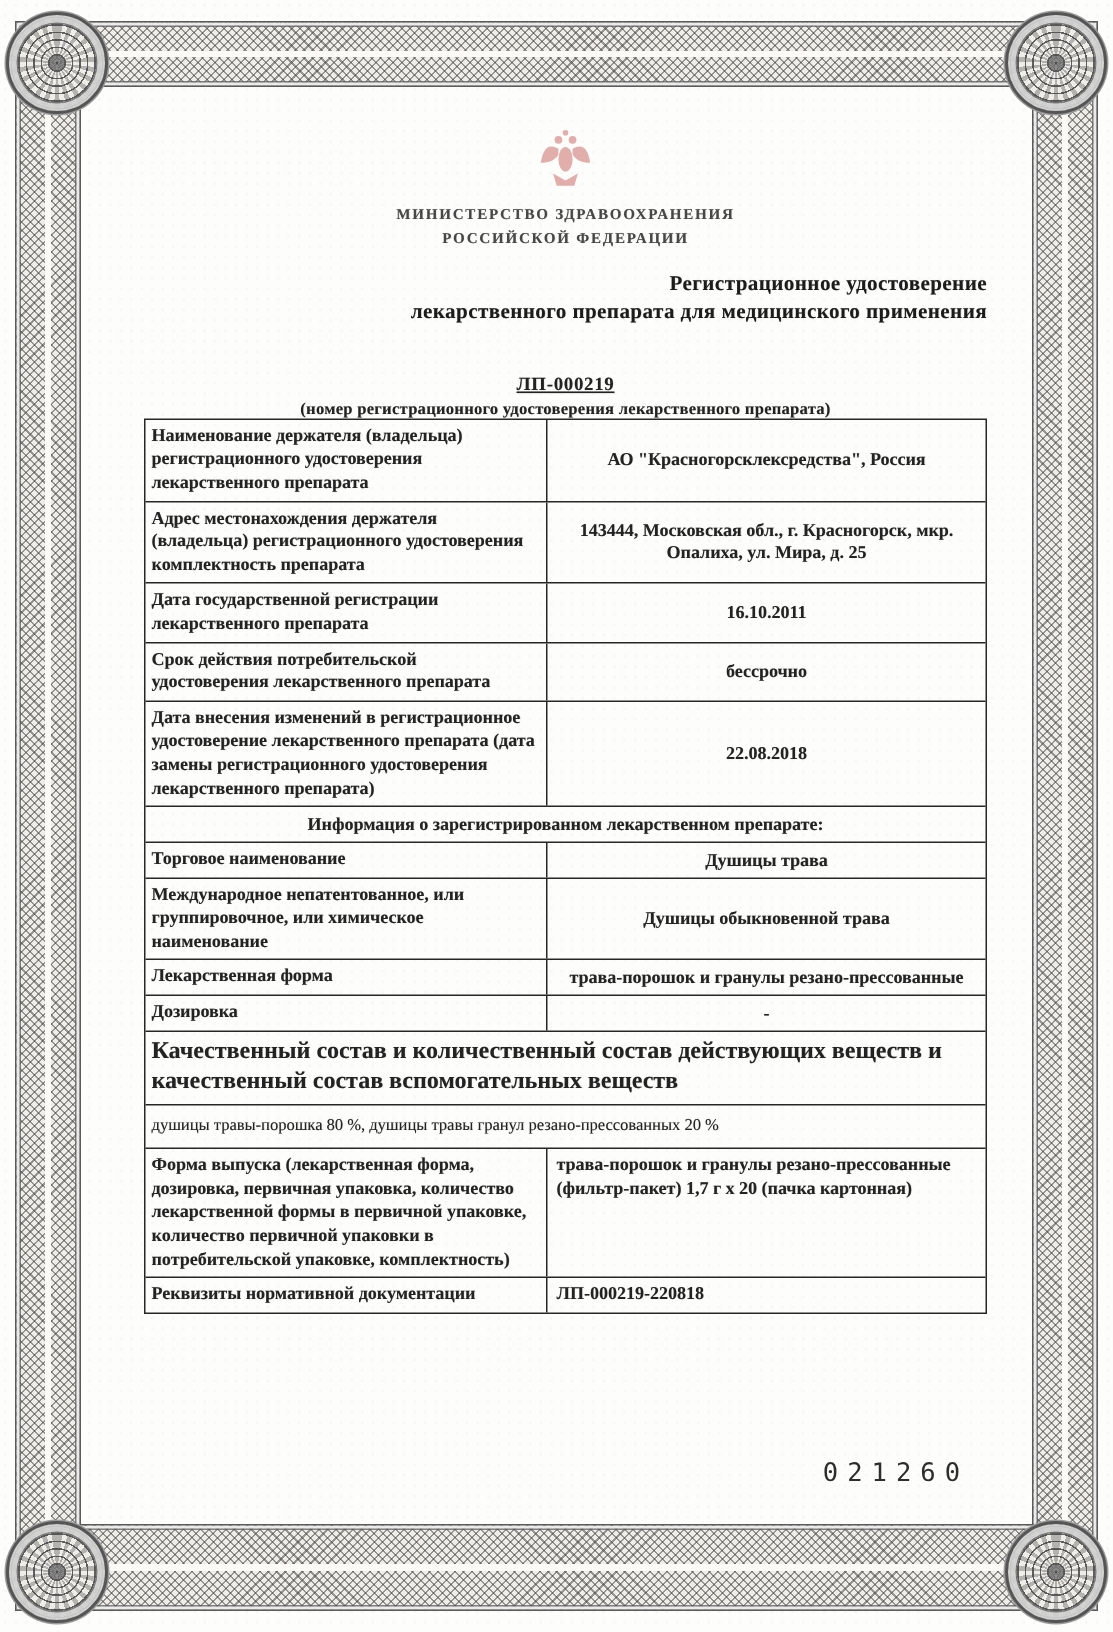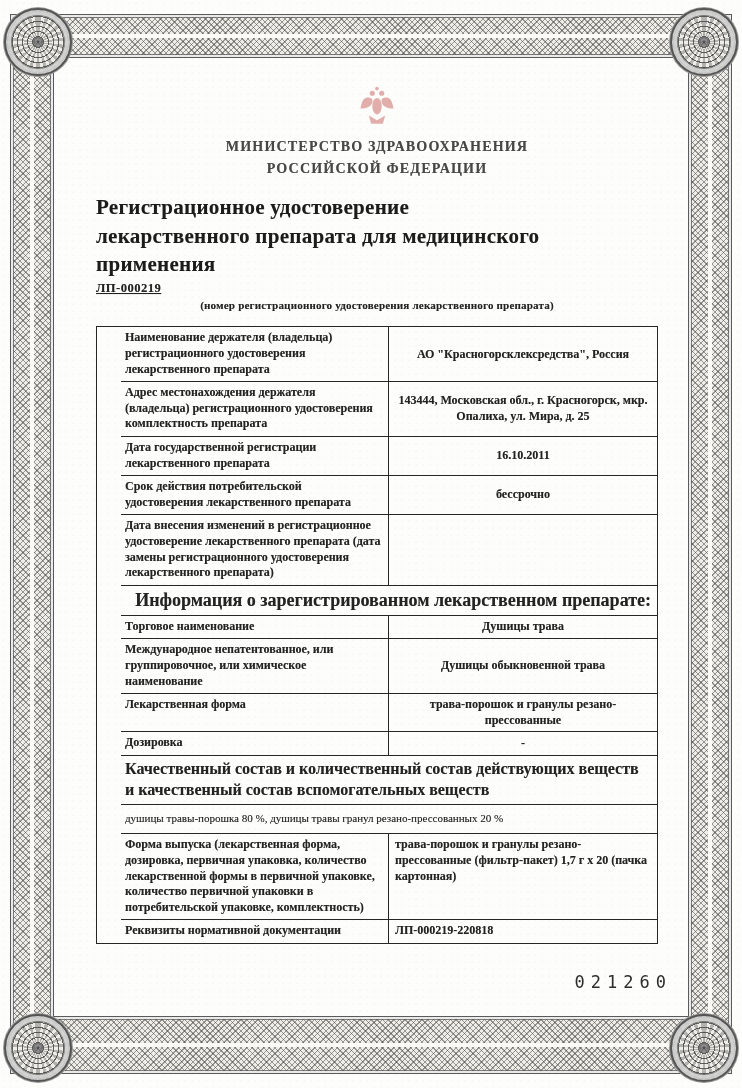--- a/index.html
+++ b/index.html
@@ -59,71 +59,71 @@
   
   .content {
     position:absolute;
     left:96px; top:82px;
     width:562px;
     text-shadow: 0.2px 0.2px 0.5px rgba(45,45,45,0.4);
   }
   .coat { width:40px; height:46px; margin:0 auto 8px auto; opacity:0.85; }
   .ministry {
     text-align:center;
-    font-size:14px; font-weight:bold;
+    font-size:10px; font-weight:bold;
     letter-spacing:1.2px;
     color:#474747;
     line-height:1.55;
   }
   .doc-title {
     margin-top:14px;
-    text-align:left;
-    font-size:21px; font-weight:bold;
+    text-align:right;
+    font-size:14px; font-weight:bold;
     letter-spacing:0.3px;
     line-height:1.35;
     color:#1c1c1c;
   }
   .regnum {
-    margin-top:3px;
-    text-align:left;
+    margin-top:30px;
+    text-align:center;
     font-size:12.5px; font-weight:bold;
     letter-spacing:0.5px;
     text-decoration:underline;
   }
   .regnum-caption {
     margin-top:3px;
     text-align:center;
     font-size:11px; font-weight:bold;
     letter-spacing:0.2px;
   }
 
   
-  .tbl { margin-top:15px; border:1.6px solid #262626;padding-left:24px; }
+  .tbl { border:1.6px solid #262626; }
   .row { display:grid; grid-template-columns:268px 1fr; border-top:1.4px solid #262626; }
   .row.full { display:block; }
   .row:first-child { border-top:none; }
   .lab {
     border-right:1.4px solid #262626;
     padding:3px 6px 4px 4px;
     font-weight:bold; font-size:12px; line-height:1.3;
   }
   .val {
     display:flex; align-items:center; justify-content:center;
     text-align:center;
     font-weight:bold; font-size:12px; line-height:1.3;
     padding:3px 8px;
   }
   .val.left { align-items:flex-start; justify-content:flex-start; text-align:left; padding:3px 6px; }
-  .section-h { text-align:right; font-weight:bold; font-size:18px; padding:4px 6px; }
+  .section-h { text-align:center; font-weight:bold; font-size:12px; padding:4px 6px; }
   .comp-h { font-weight:bold; font-size:16px; line-height:1.3; padding:3px 8px 4px 4px; }
   .comp-v { font-weight:normal; font-size:11px; padding:7px 6px 9px 4px; }
 
   .serial {
     position:absolute;
-    right:70px; bottom:96px;
+    right:96px; bottom:96px;
     font-family:"DejaVu Sans Mono", monospace;
     font-size:17px;
     letter-spacing:6px;
     color:#2d2d2d;
   }
 </style>
 </head>
 <body>
 
 <div class="page">
@@ -183,20 +183,21 @@
         <div class="val">16.10.2011</div>
       </div>
 
       <div class="row">
         <div class="lab">Срок действия потребительской удостоверения лекарственного препарата</div>
         <div class="val">бессрочно</div>
       </div>
 
       <div class="row">
         <div class="lab">Дата внесения изменений в регистрационное удостоверение лекарственного препарата (дата замены регистрационного удостоверения лекарственного препарата)</div>
+        <div class="val">22.08.2018</div>
       </div>
 
       <div class="row full">
         <div class="section-h">Информация о зарегистрированном лекарственном препарате:</div>
       </div>
 
       <div class="row">
         <div class="lab">Торговое наименование</div>
         <div class="val">Душицы трава</div>
       </div>

